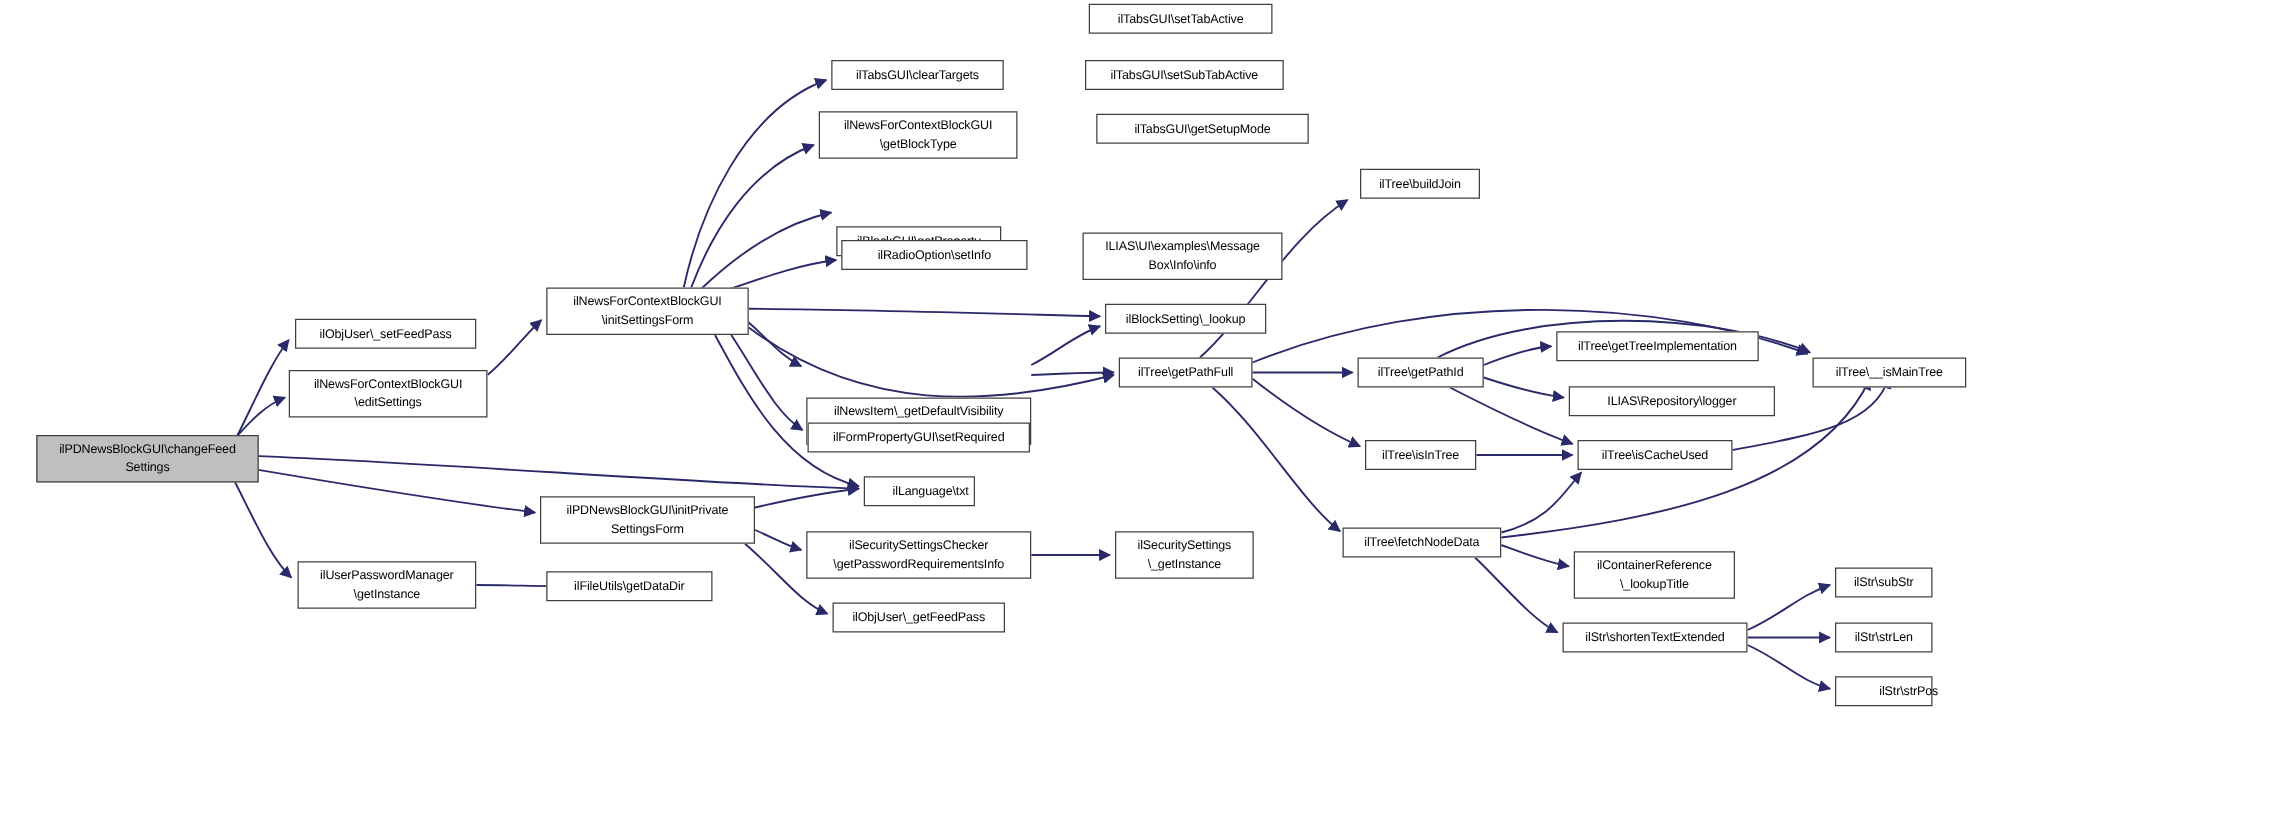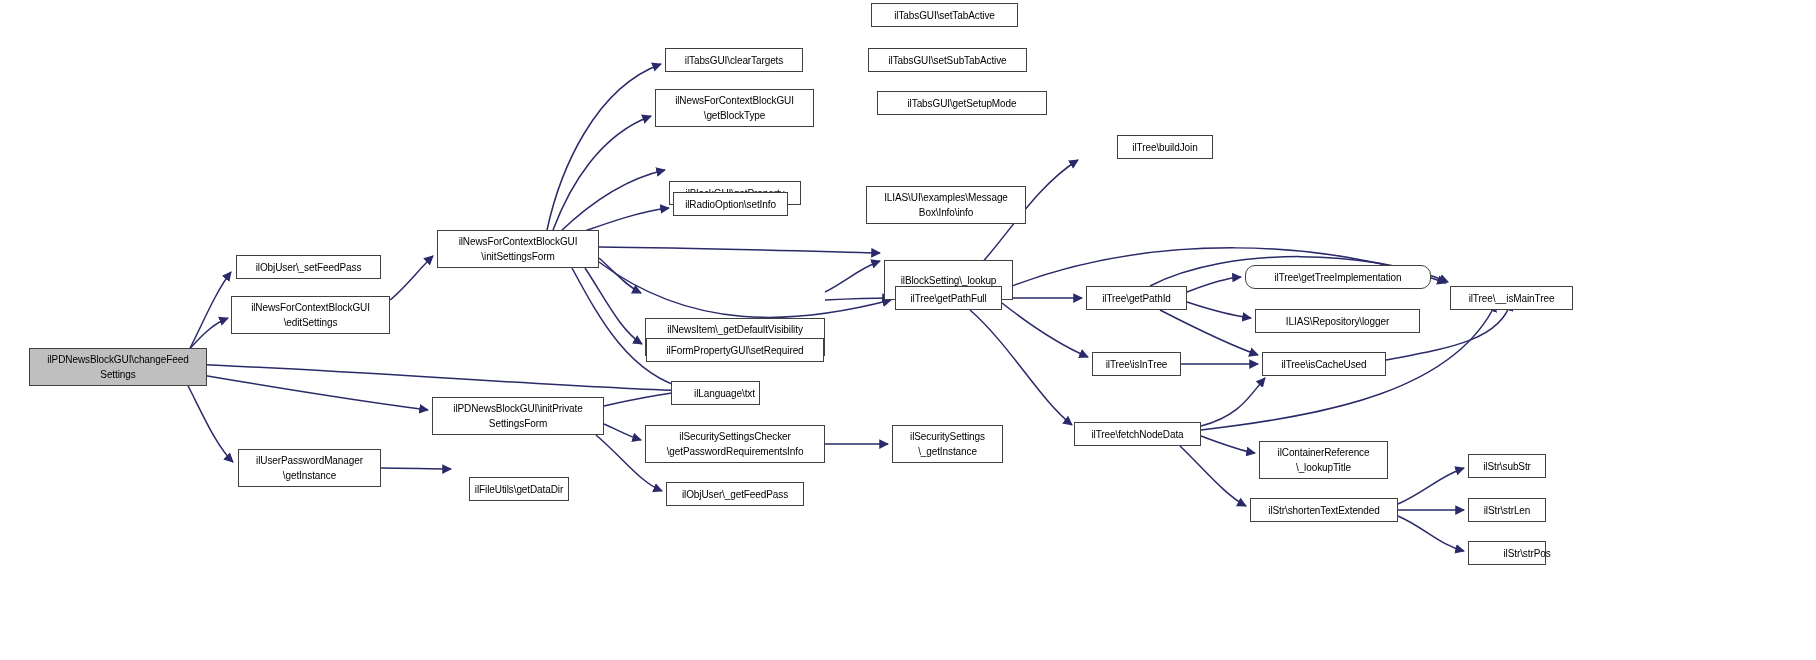--- a/index.html
+++ b/index.html
@@ -101,49 +101,49 @@
   <div id="node-layer">
       <div class="node root" style="left: 6px; top: 348px; width: 178px; height: 38px;">ilPDNewsBlockGUI\changeFeed
 Settings</div>
       <div class="node" style="left: 236px; top: 255px; width: 145px; height: 24px;">ilObjUser\_setFeedPass</div>
       <div class="node" style="left: 231px; top: 296px; width: 159px; height: 38px;">ilNewsForContextBlockGUI
 \editSettings</div>
       <div class="node" style="left: 238px; top: 449px; width: 143px; height: 38px;">ilUserPasswordManager
 \getInstance</div>
       <div class="node" style="left: 432px; top: 397px; width: 172px; height: 38px;">ilPDNewsBlockGUI\initPrivate
 SettingsForm</div>
-      <div class="node" style="left: 469px; top: 457px; width: 100px; height: 24px; margin-top: 20px;">ilFileUtils\getDataDir</div>
+      <div class="node" style="left: 437px; top: 457px; width: 133px; height: 24px;">ilFileUtils\getDataDir</div>
       <div class="node" style="left: 437px; top: 230px; width: 162px; height: 38px;">ilNewsForContextBlockGUI
 \initSettingsForm</div>
       <div class="node" style="left: 665px; top: 48px; width: 138px; height: 24px;">ilTabsGUI\clearTargets</div>
       <div class="node" style="left: 655px; top: 89px; width: 159px; height: 38px;">ilNewsForContextBlockGUI
 \getBlockType</div>
       <div class="node" style="left: 669px; top: 149px; width: 132px; height: 24px; margin-top: 32px;">ilBlockGUI\getProperty</div>
-      <div class="node" style="left: 673px; top: 192px; width: 115px; height: 24px;">ilRadioOption\setInfo</div>
+      <div class="node" style="left: 673px; top: 192px; width: 149px; height: 24px;">ilRadioOption\setInfo</div>
       <div class="node" style="left: 645px; top: 282px; width: 180px; height: 38px; margin-top: 36px;">ilNewsItem\_getDefaultVisibility
 ForRefId</div>
       <div class="node" style="left: 646px; top: 338px; width: 178px; height: 24px;">ilFormPropertyGUI\setRequired</div>
-      <div class="node" style="left: 671px; top: 381px; width: 89px; height: 24px; padding-left: 18px;">ilLanguage\txt</div>
+      <div class="node" style="left: 691px; top: 381px; width: 89px; height: 24px; padding-left: 18px;">ilLanguage\txt</div>
       <div class="node" style="left: 645px; top: 425px; width: 180px; height: 38px;">ilSecuritySettingsChecker
 \getPasswordRequirementsInfo</div>
       <div class="node" style="left: 666px; top: 482px; width: 138px; height: 24px;">ilObjUser\_getFeedPass</div>
       <div class="node" style="left: 871px; top: 3px; width: 147px; height: 24px;">ilTabsGUI\setTabActive</div>
       <div class="node" style="left: 868px; top: 48px; width: 159px; height: 24px;">ilTabsGUI\setSubTabActive</div>
       <div class="node" style="left: 877px; top: 91px; width: 170px; height: 24px;">ilTabsGUI\getSetupMode</div>
       <div class="node" style="left: 866px; top: 186px; width: 160px; height: 38px;">ILIAS\UI\examples\Message
 Box\Info\info</div>
-      <div class="node" style="left: 884px; top: 260px; width: 129px; height: 40px;">ilBlockSetting\_lookup</div>
+      <div class="node" style="left: 884px; top: 243px; width: 129px; height: 24px;">ilBlockSetting\_lookup</div>
       <div class="node" style="left: 895px; top: 286px; width: 107px; height: 24px;">ilTree\getPathFull</div>
       <div class="node" style="left: 892px; top: 425px; width: 111px; height: 38px;">ilSecuritySettings
 \_getInstance</div>
-      <div class="node" style="left: 1088px; top: 135px; width: 96px; height: 24px; margin-left: 29px;">ilTree\buildJoin</div>
+      <div class="node" style="left: 1088px; top: 135px; width: 96px; height: 24px;">ilTree\buildJoin</div>
       <div class="node" style="left: 1086px; top: 286px; width: 101px; height: 24px;">ilTree\getPathId</div>
       <div class="node" style="left: 1092px; top: 352px; width: 89px; height: 24px;">ilTree\isInTree</div>
       <div class="node" style="left: 1074px; top: 422px; width: 127px; height: 24px;">ilTree\fetchNodeData</div>
-      <div class="node" style="left: 1245px; top: 265px; width: 186px; height: 24px; border-radius: 10px;">ilTree\getTreeImplementation</div>
+      <div class="node" style="left: 1245px; top: 265px; width: 162px; height: 24px;">ilTree\getTreeImplementation</div>
       <div class="node" style="left: 1255px; top: 309px; width: 165px; height: 24px;">ILIAS\Repository\logger</div>
       <div class="node" style="left: 1262px; top: 352px; width: 124px; height: 24px;">ilTree\isCacheUsed</div>
       <div class="node" style="left: 1259px; top: 441px; width: 129px; height: 38px;">ilContainerReference
 \_lookupTitle</div>
       <div class="node" style="left: 1250px; top: 498px; width: 148px; height: 24px;">ilStr\shortenTextExtended</div>
       <div class="node" style="left: 1450px; top: 286px; width: 123px; height: 24px;">ilTree\__isMainTree</div>
       <div class="node" style="left: 1468px; top: 454px; width: 78px; height: 24px;">ilStr\subStr</div>
       <div class="node" style="left: 1468px; top: 498px; width: 78px; height: 24px;">ilStr\strLen</div>
       <div class="node" style="left: 1468px; top: 541px; width: 78px; height: 24px; padding-left: 40px;">ilStr\strPos</div>
     </div>

